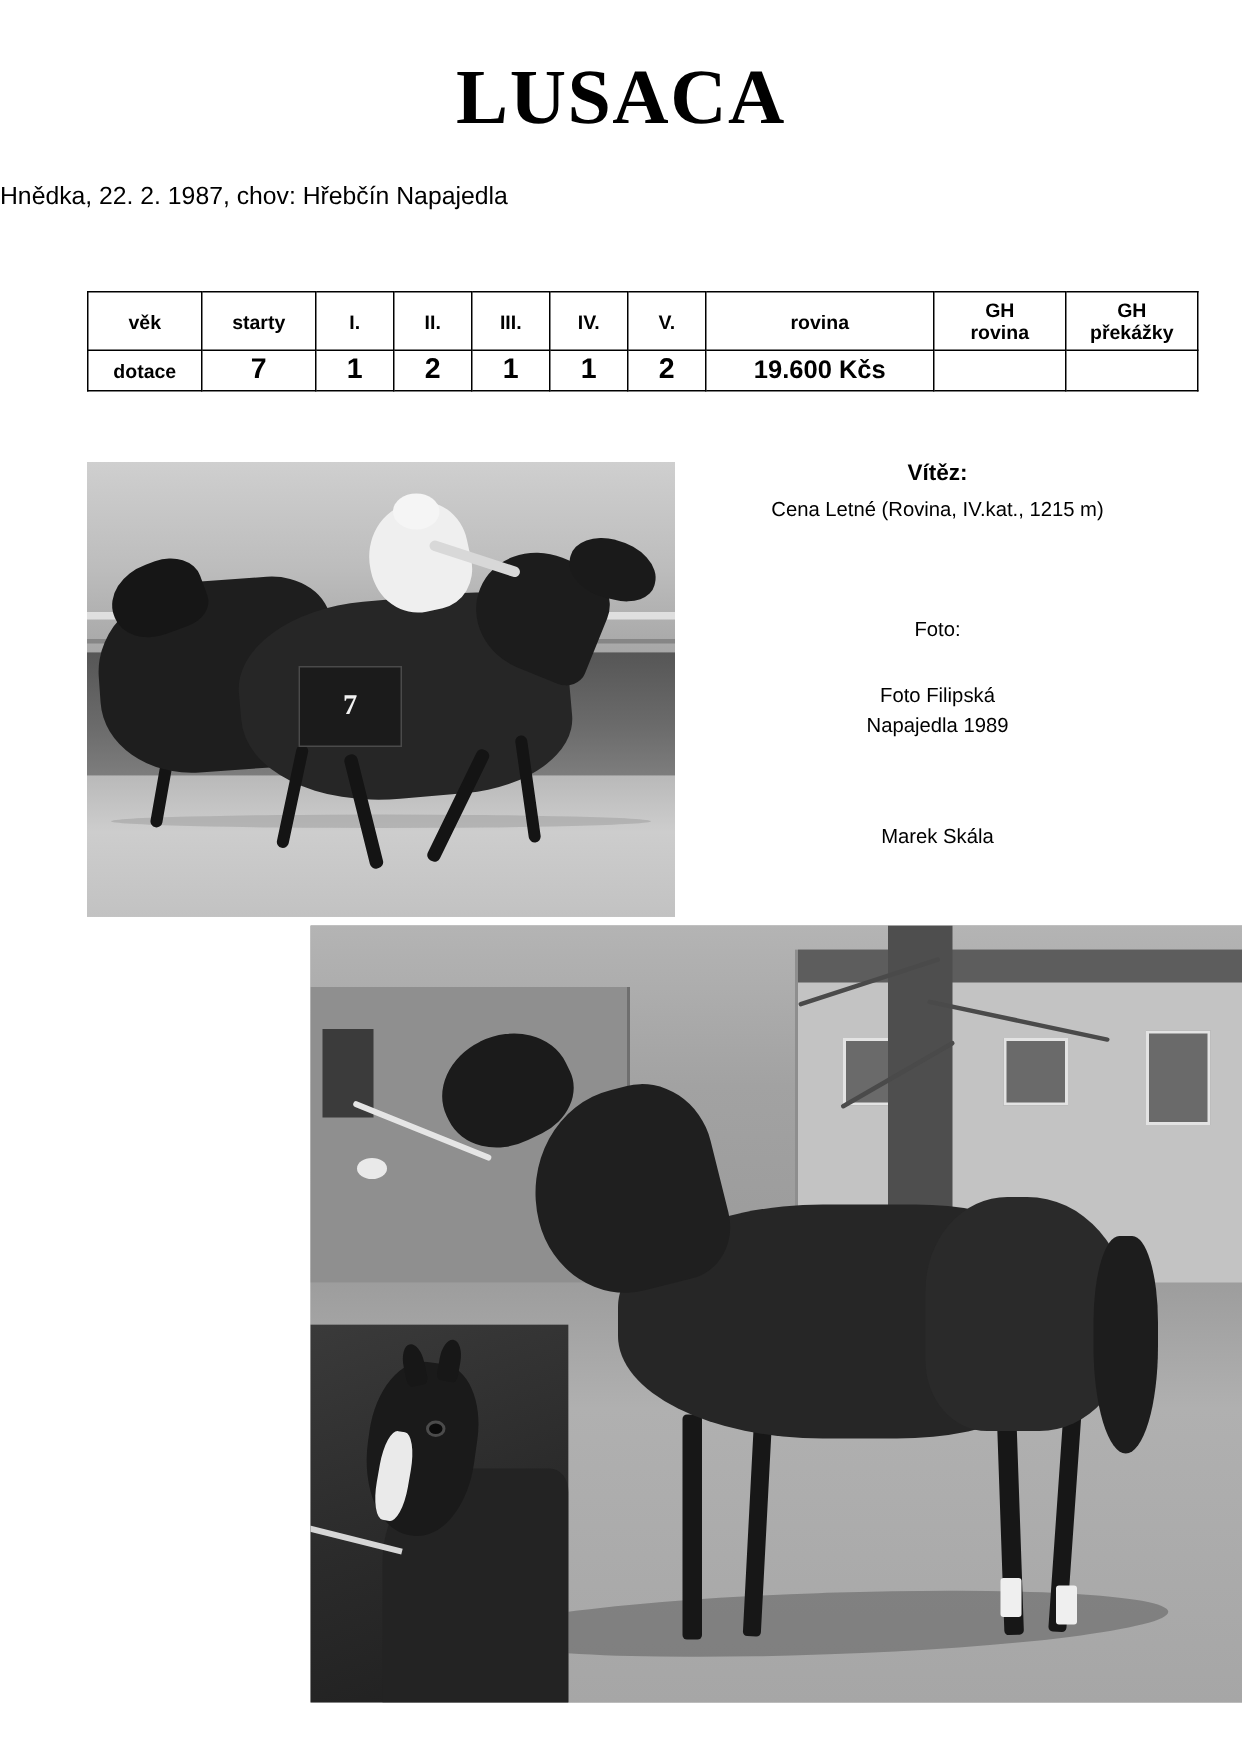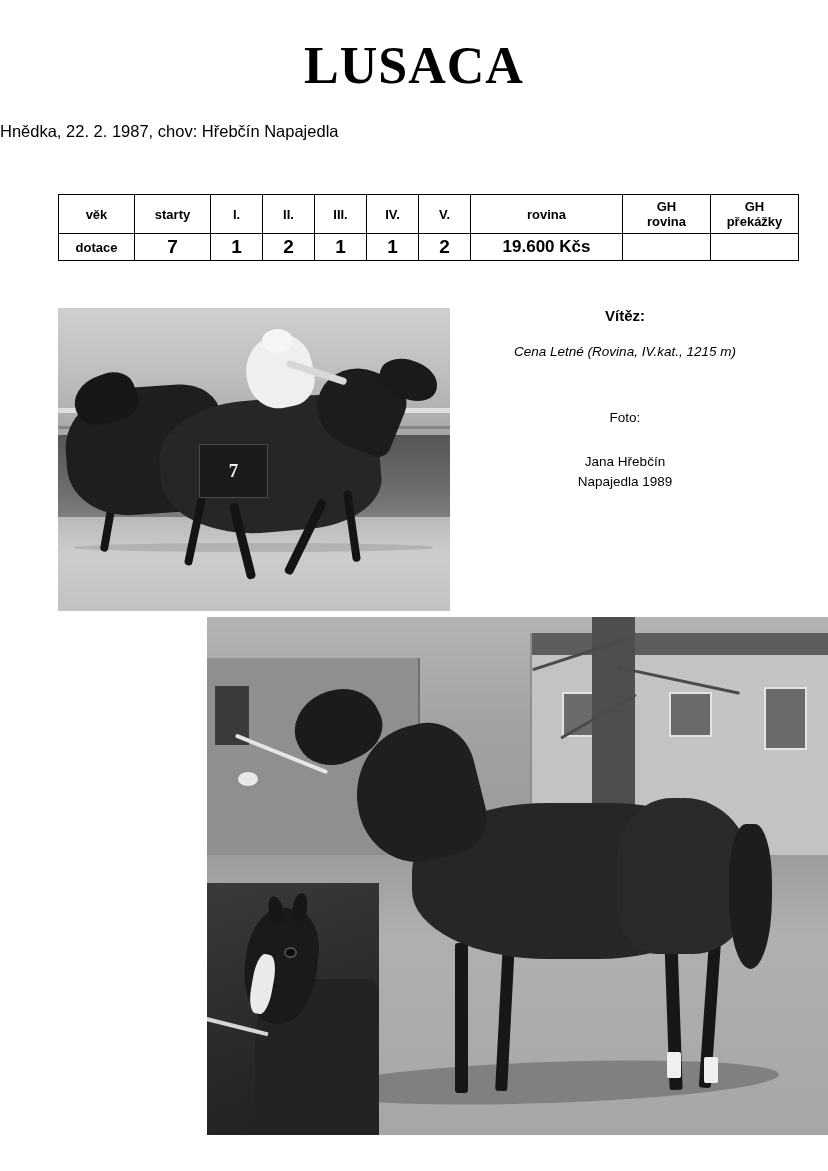--- a/index.html
+++ b/index.html
@@ -99,25 +99,24 @@
     width: 330px;
     text-align: center;
     font-size: 13.5px;
     line-height: 20px;
   }
   .caption-col .winner-label {
     font-weight: bold;
     font-size: 15px;
   }
   .caption-col .race {
-    margin-top: 16px;
-    font-style: italic;
+    margin-top: 4px;
   }
   .caption-col .foto-label {
-    margin-top: 46px;
+    margin-top: 60px;
   }
   .caption-col .photographer {
     margin-top: 24px;
   }
   .caption-col .owner {
     margin-top: 54px;
   }
 
   
   .photo {
@@ -414,22 +413,23 @@
         <td></td>
         <td></td>
       </tr>
     </tbody>
   </table>
 
   <div class="caption-col">
     <div class="winner-label">Vítěz:</div>
     <div class="race">Cena Letné  (Rovina, IV.kat., 1215 m)</div>
     <div class="foto-label">Foto:</div>
-    <div class="photographer">Jana Hřebčín</div>
+    <div class="photographer">Foto Filipská</div>
     <div>Napajedla 1989</div>
+    <div class="owner">Marek Skála</div>
   </div>
 
   <div class="photo photo-race">
     <div class="sky"></div>
     <div class="rail"></div>
     <div class="rail2"></div>
     <div class="turf"></div>
     <div class="dirt"></div>
     <div class="leg l5"></div>
     <div class="horse-a"></div>

